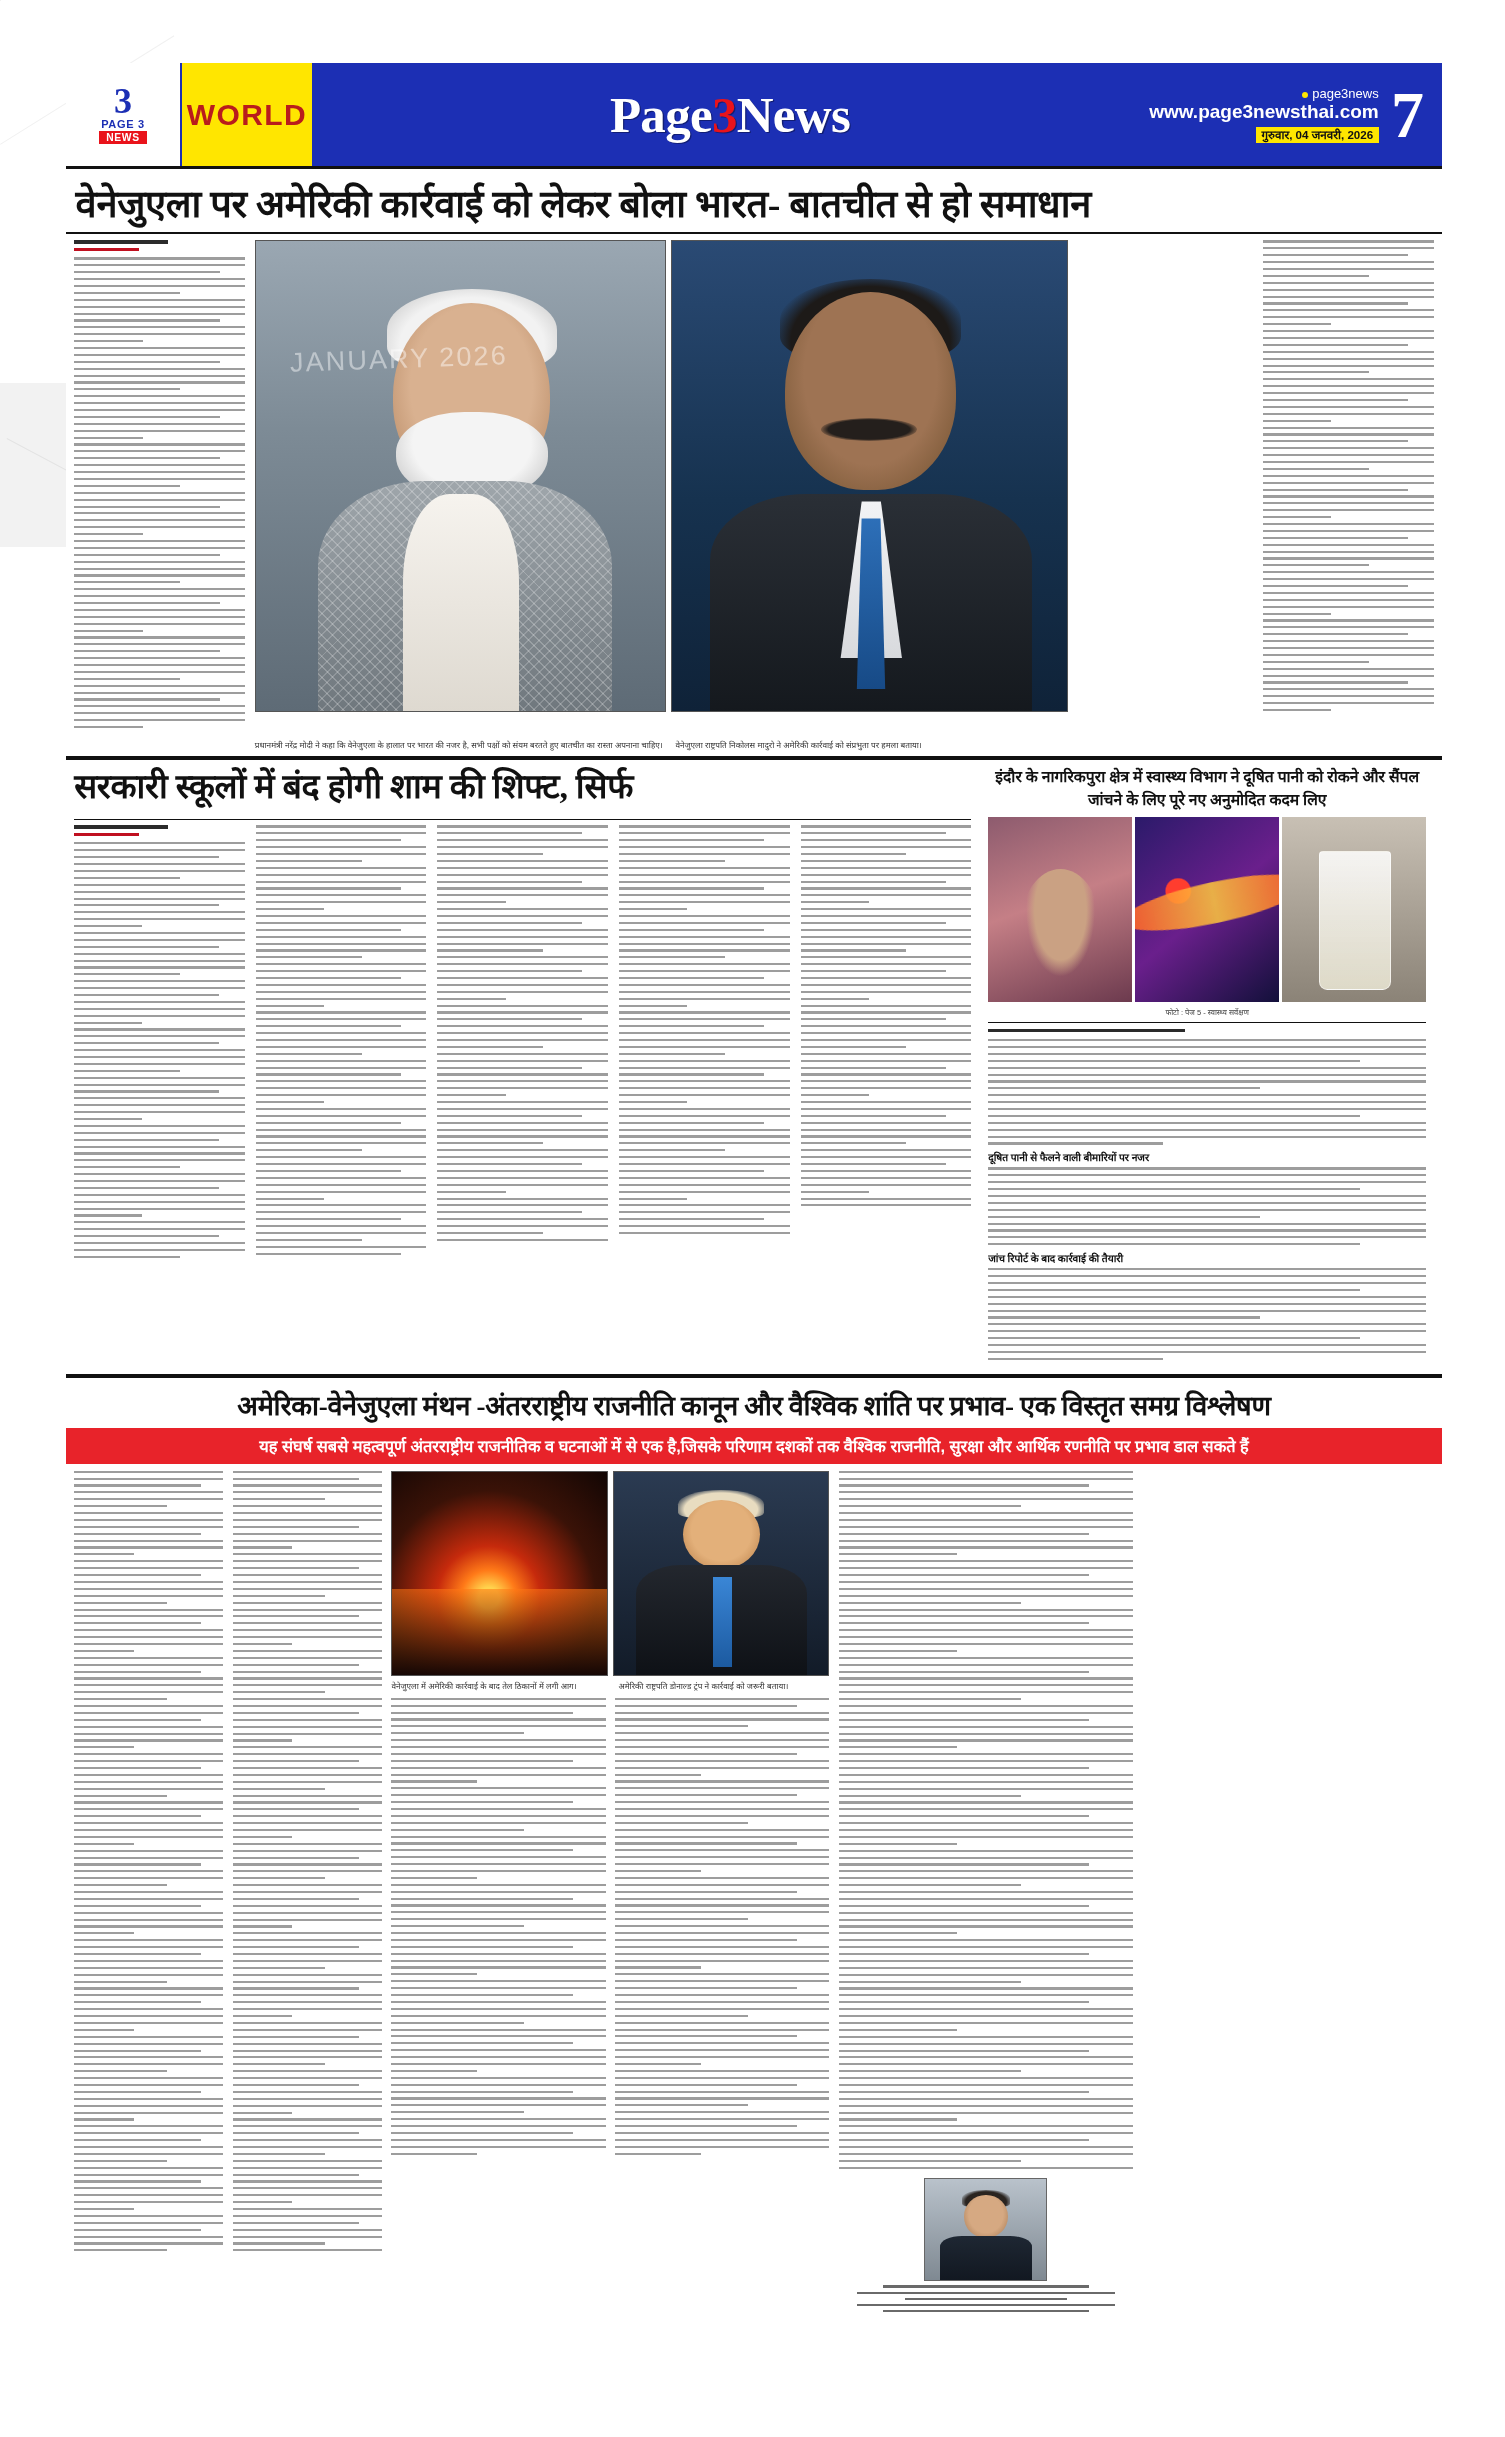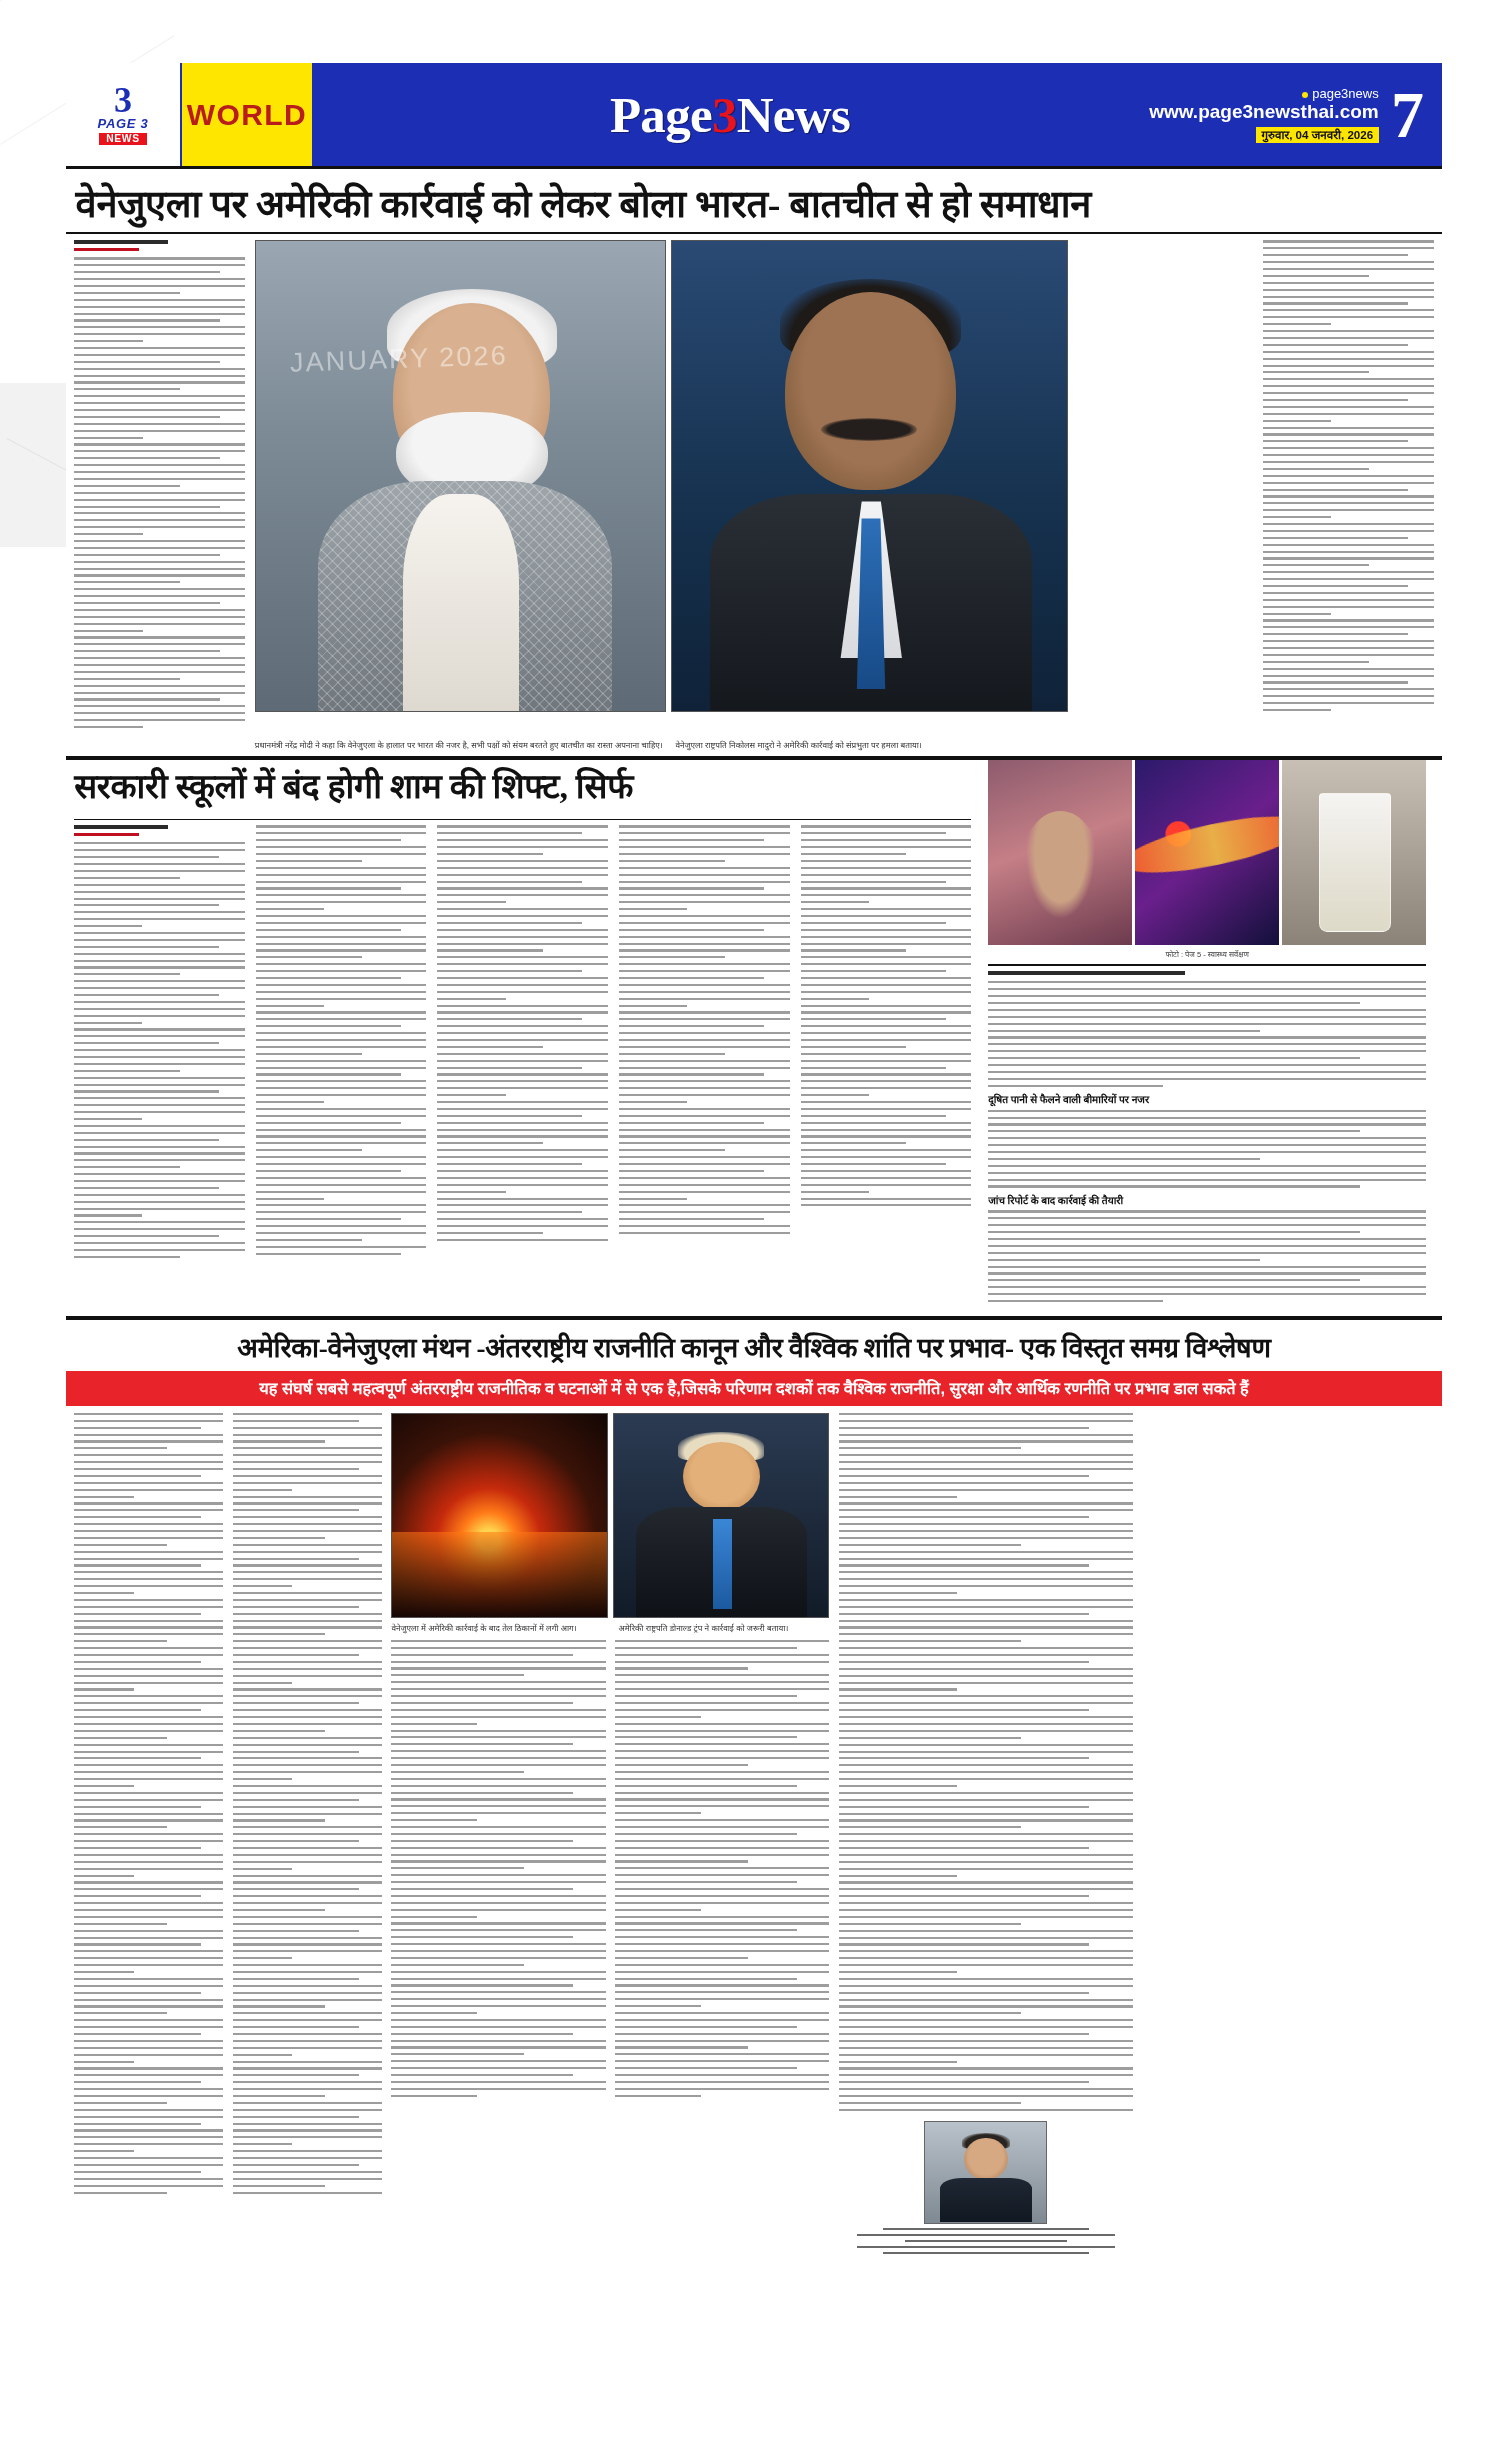--- a/index.html
+++ b/index.html
@@ -42,21 +42,21 @@
     display: flex; flex-direction: column;
     align-items: center; justify-content: center;
     border-right: 2.1px solid #1c2fb4;
   }
   .mast-logo-3 {
     font-family: "Liberation Serif", serif;
     font-size: 36px; font-weight: bold; color: #1c2fb4;
     line-height: 0.9;
   }
   .mast-logo-sub {
-    font-size: 13px; letter-spacing: 0.7px; color: #1c2fb4; font-weight: bold; font-style: italic;
+    font-size: 11px; letter-spacing: 0.7px; color: #1c2fb4; font-weight: bold;
   }
   .mast-logo-news {
     background: #e9131b; color: #fff; font-size: 10.3px; font-weight: bold;
     padding: 0.7px 6.8px; margin-top: 1.4px; letter-spacing: 0.7px;
   }
   .mast-world {
     width: 130px;
     background: #ffe600;
     display: flex; align-items: center; justify-content: center;
   }
@@ -926,20 +926,21 @@
               <div class="tl lg"></div>
             <div class="tl lg"></div>
               <div class="tl xs"></div>
               <div class="tl lg"></div>
               <div class="tl lg"></div>
           </div>
         </div>
       </div>
 
       <div class="sec2-right">
+        <div class="mid-head-right">इंदौर के नागरिकपुरा क्षेत्र में स्वास्थ्य विभाग ने दूषित पानी को रोकने और सैंपल जांचने के लिए पूरे नए अनुमोदित कदम लिए</div>
         <div class="photo-strip">
           <div class="ps-1"></div>
           <div class="ps-2"></div>
           <div class="ps-3"></div>
         </div>
         <div class="small-cap">फोटो : पेज 5  -  स्वास्थ्य सर्वेक्षण</div>
         <div class="rule-blk"></div>
         <div class="byline">
           <div class="b1" style="width:45%"></div>
         </div>

